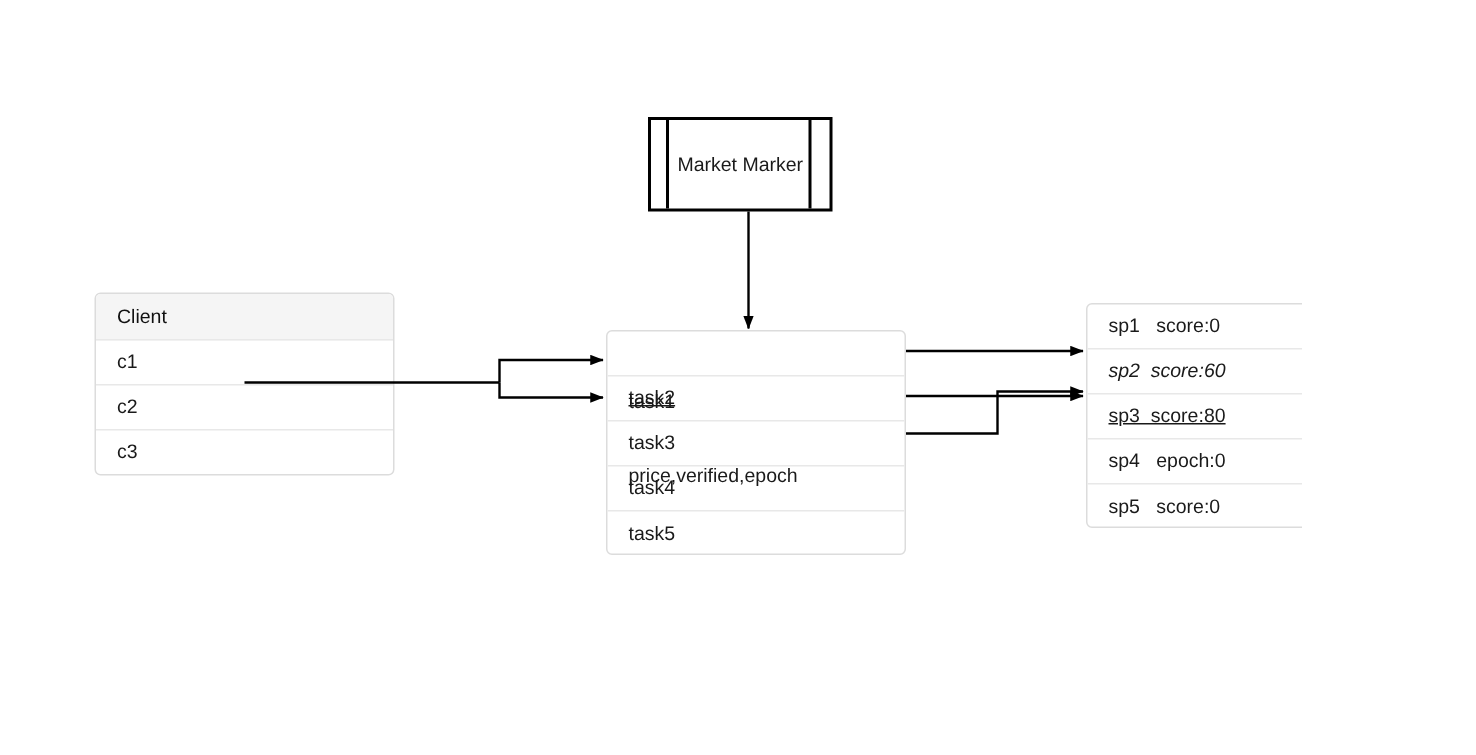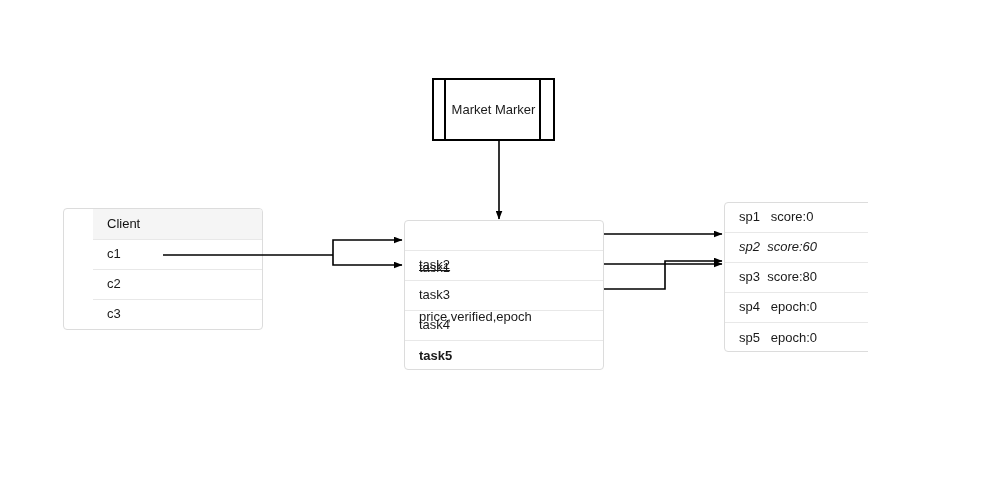--- a/index.html
+++ b/index.html
@@ -98,44 +98,44 @@
 <body>
 
 <div id="canvas">
 
   <div id="market-marker" style="left:432px; top:78px; width:123px; height:63px;">
     <div class="divider" style="left:10px;"></div>
     <div class="divider" style="left:105px;"></div>
     <div class="mm-label">Market Marker</div>
   </div>
 
-  <div class="node-table" id="client-table" style="left:63px; top:208px; width:200px; height:122px;padding-left:29px;">
+  <div class="node-table" id="client-table" style="left:63px; top:195px; width:200px; height:122px;">
     <div class="node-row header" style="height:31px;">Client</div>
     <div class="node-row" style="height:30px;">c1</div>
     <div class="node-row" style="height:30px;text-align:center;">c2</div>
     <div class="node-row" style="height:29px;text-align:center;">c3</div>
   </div>
 
   <div class="node-table" id="task-table" style="left:404px; top:220px; width:200px; height:150px;">
     <div class="node-row two-line" style="height:30px;">
       <span class="line1">task1</span>
       <span class="line2">price,verified,epoch</span>
     </div>
     <div class="node-row" style="height:30px;text-decoration:underline;">task2</div>
     <div class="node-row" style="height:30px;">task3</div>
     <div class="node-row" style="height:30px;">task4</div>
-    <div class="node-row" style="height:30px;font-weight:bold;">task5</div>
+    <div class="node-row" style="height:30px;">task5</div>
   </div>
 
   <div class="node-table" id="sp-table" style="left:724px; top:202px; width:200px; height:150px;">
     <div class="node-row" style="height:30px;">sp1   score:0</div>
     <div class="node-row" style="height:30px;font-style:italic;">sp2  score:60</div>
-    <div class="node-row" style="height:30px;">sp3  score:80</div>
+    <div class="node-row" style="height:30px;text-decoration:underline;">sp3  score:80</div>
     <div class="node-row" style="height:30px;">sp4   epoch:0</div>
-    <div class="node-row" style="height:30px;">sp5   epoch:0</div>
+    <div class="node-row" style="height:30px;">sp5   score:0</div>
   </div>
 
   <svg id="connectors" viewBox="0 0 984 503">
     <defs>
       <marker id="arrowhead" markerWidth="9" markerHeight="7" refX="8.5" refY="3.5" orient="auto" markerUnits="userSpaceOnUse">
         <polygon points="0 0, 9 3.5, 0 7" fill="#000000"></polygon>
       </marker>
     </defs>
 
     <path d="M 499 141 L 499 219" marker-end="url(#arrowhead)"></path>

